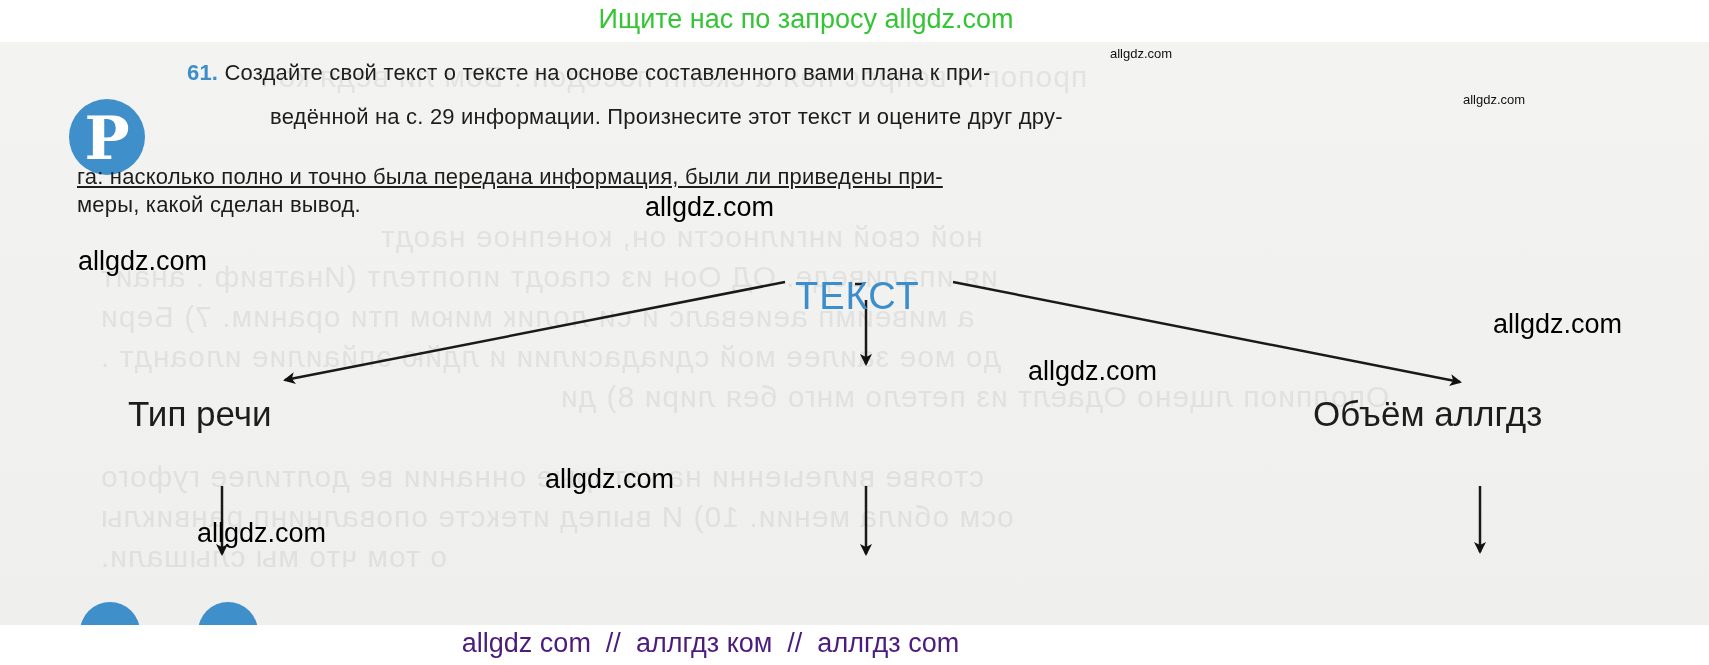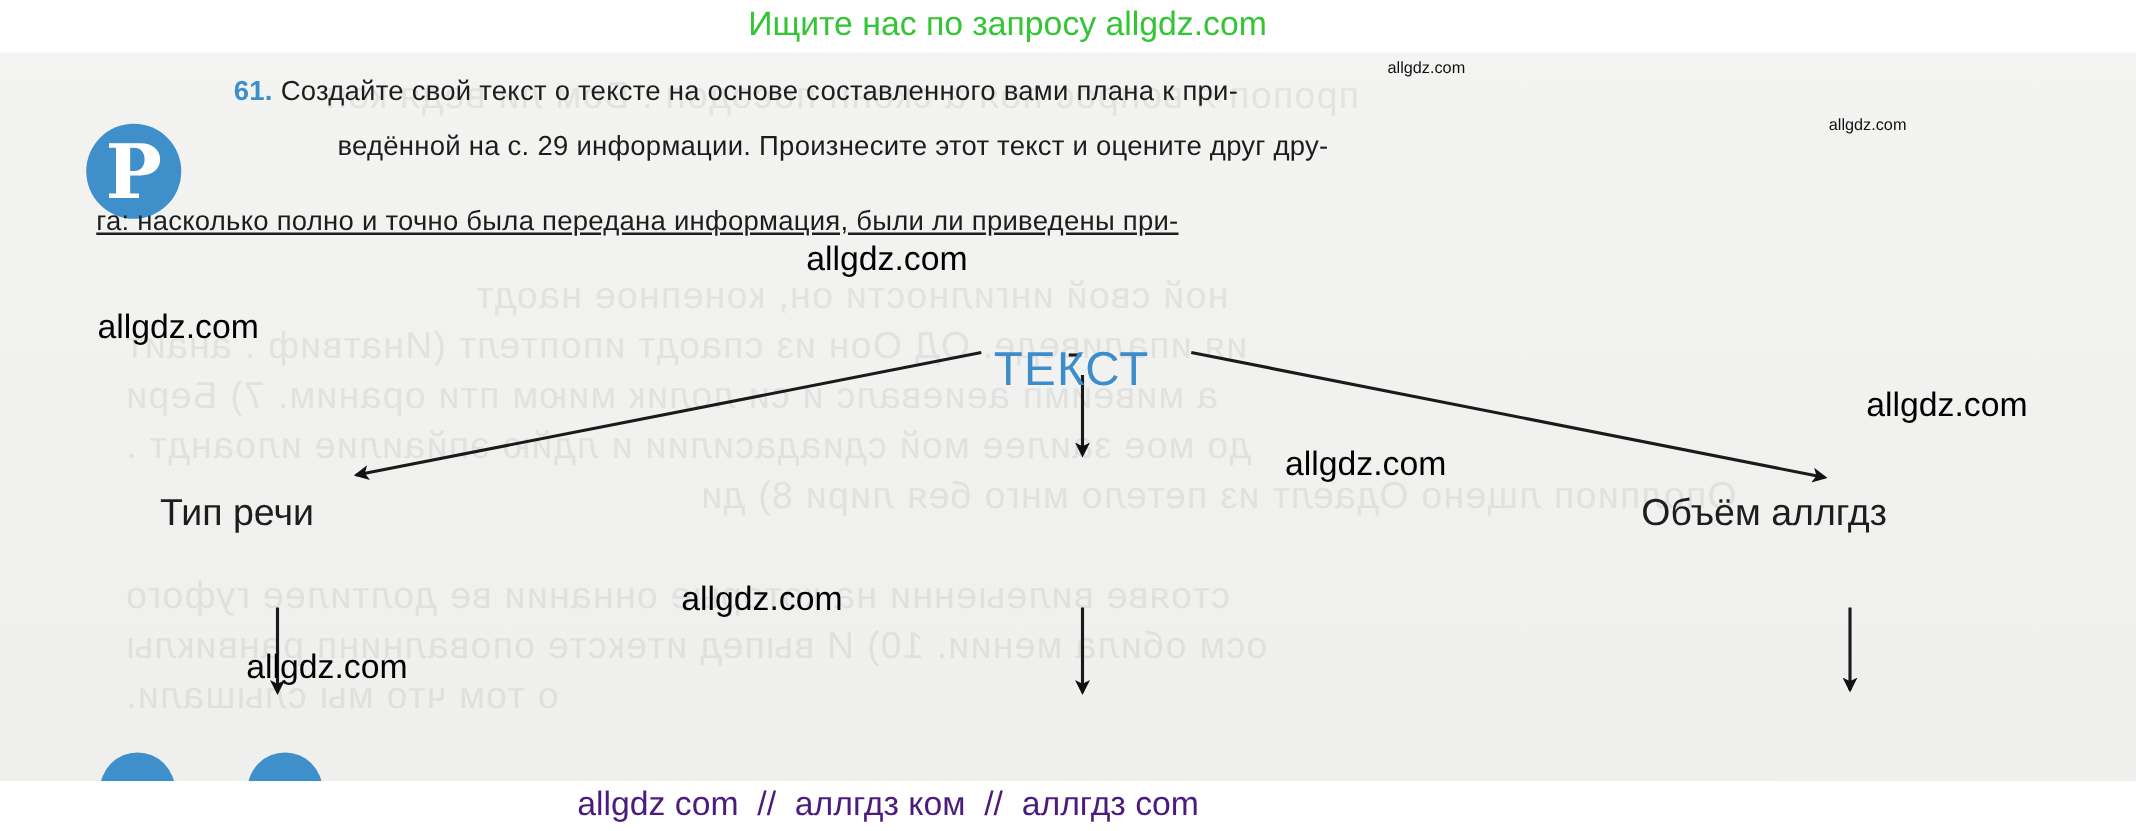--- a/index.html
+++ b/index.html
@@ -29,21 +29,21 @@
     font-family: "DejaVu Serif", serif; font-weight: bold;
     font-size: 60px; line-height: 78px;
   }
   .para {
     position: absolute; color: #1d1d1d; font-size: 22px; white-space: nowrap;
     letter-spacing: 0.2px;
   }
   .num { color: #3d8ecb; font-weight: bold; }
   .wm-small { position: absolute; font-size: 13px; color: #111; }
   .wm { position: absolute; font-size: 27px; color: #000; }
-  .node { position: absolute; font-size: 30px; color: #1d1d1d; white-space: nowrap; }
+  .node { position: absolute; font-size: 35px; color: #1d1d1d; white-space: nowrap; }
   .root { position: absolute; font-size: 38px; color: #3b8ecb; letter-spacing: 1px; }
   .diagram { position: absolute; left: 0; top: 0; }
   .blue-dot { position: absolute; width: 60px; height: 60px; border-radius: 50%; background: #3f8fcb; }
   .bottom-banner {
     position: absolute; left: 0; top: 625px; width: 1421px; height: 40px;
     background: #ffffff; text-align: center;
     color: #4b1c7d; font-size: 27px; line-height: 36px;
   }
 </style>
 </head>
@@ -68,20 +68,21 @@
   <div class="badge">
     <span>Р</span>
   </div>
 
   <div class="para" style="left:187px; top:18px;">
     <span class="num">61.</span>
     <span>Создайте свой текст о тексте на основе составленного вами плана к при-</span>
   </div>
   <div class="para" style="left:270px; top:62px;">ведённой на с. 29 информации. Произнесите этот текст и оцените друг дру-</div>
   <div class="para" style="left:77px; top:122px;text-decoration:underline;">га: насколько полно и точно была передана информация, были ли приведены при-</div>
+  <div class="para" style="left:77px; top:150px;">меры, какой сделан вывод.</div>
 
   <svg class="diagram" width="1709" height="583">
     <defs>
       <marker id="ah" markerWidth="12" markerHeight="12" refX="10" refY="6" orient="auto" markerUnits="userSpaceOnUse">
         <path d="M0,0 L12,6 L0,12 L3,6 Z" fill="#111"></path>
       </marker>
     </defs>
     <g stroke="#1a1a1a" stroke-width="2.5" fill="none">
       <line x1="785" y1="240" x2="285" y2="338" marker-end="url(#ah)"></line>
       <line x1="865" y1="242" x2="855" y2="242"></line>

